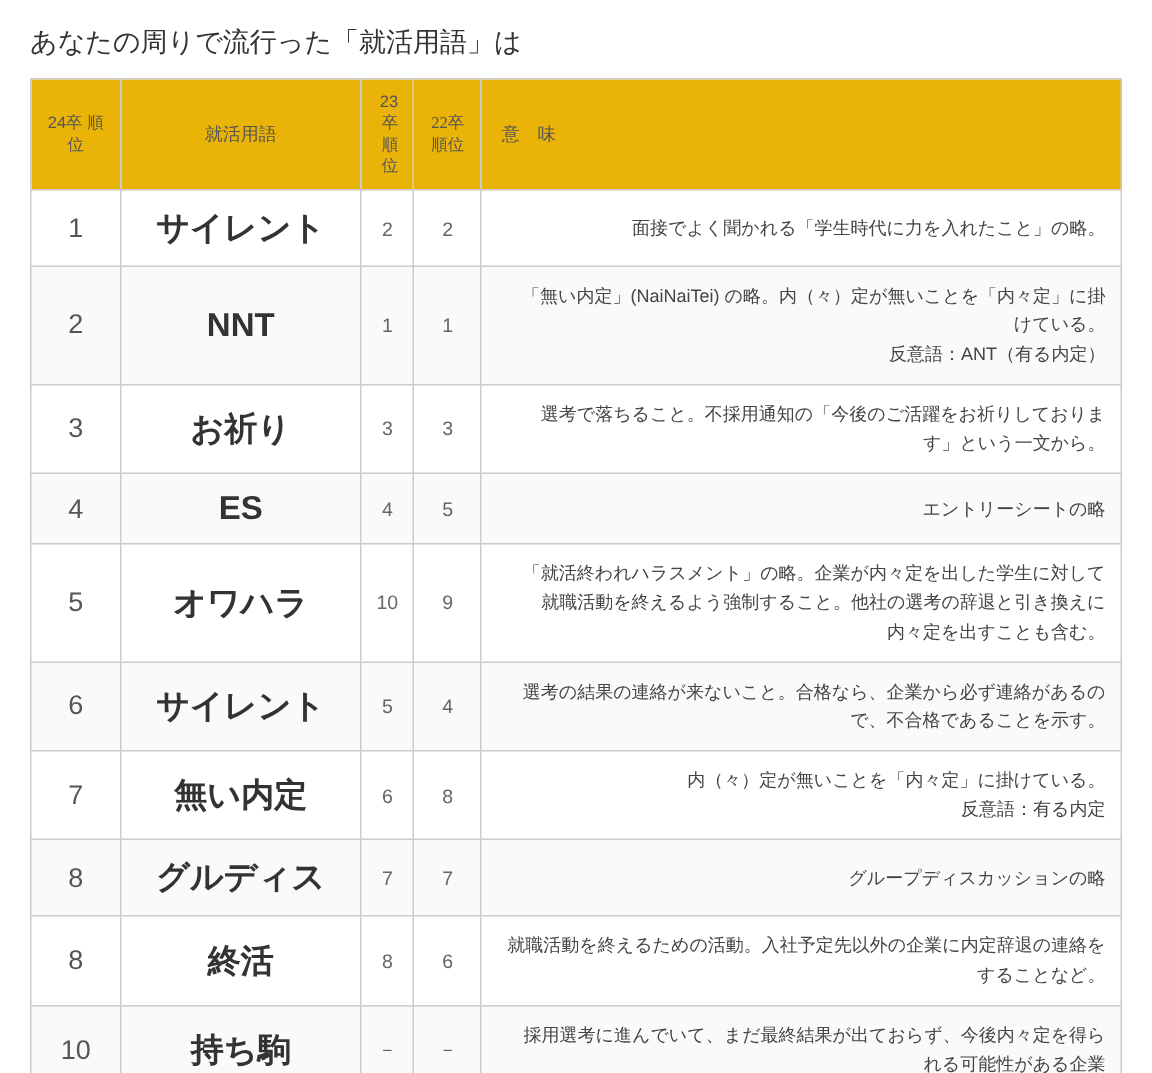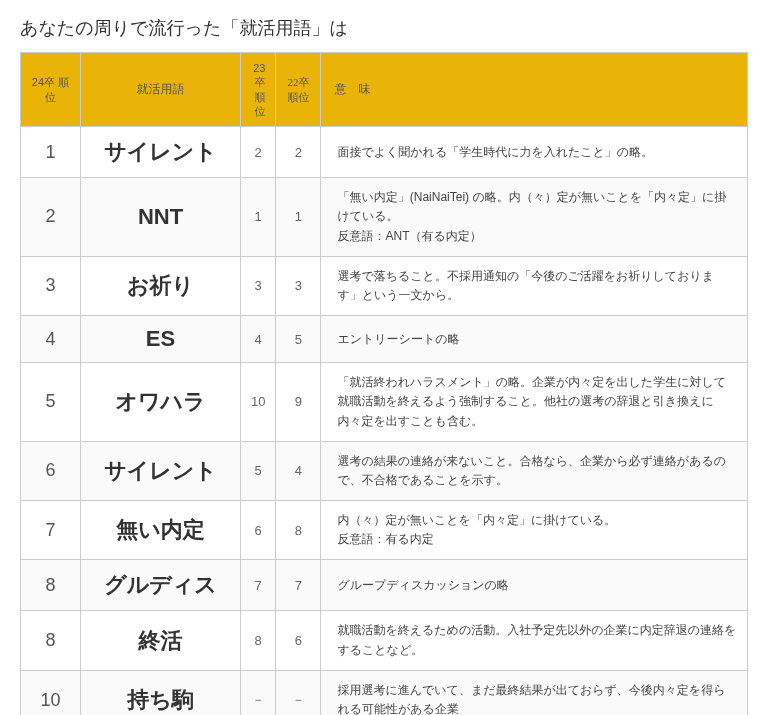--- a/index.html
+++ b/index.html
@@ -95,20 +95,21 @@
       text-align: center;
       color: #666;
       font-size: 13px;
     }
 
     td.col-meaning {
       font-size: 12px;
       color: #444;
       line-height: 1.6;
       padding-left: 16px;
+      text-align: right;
     }
 
     tbody tr:nth-child(even) {
       background-color: #fafafa;
     }
 
     tbody tr:nth-child(odd) {
       background-color: #fff;
     }
 

